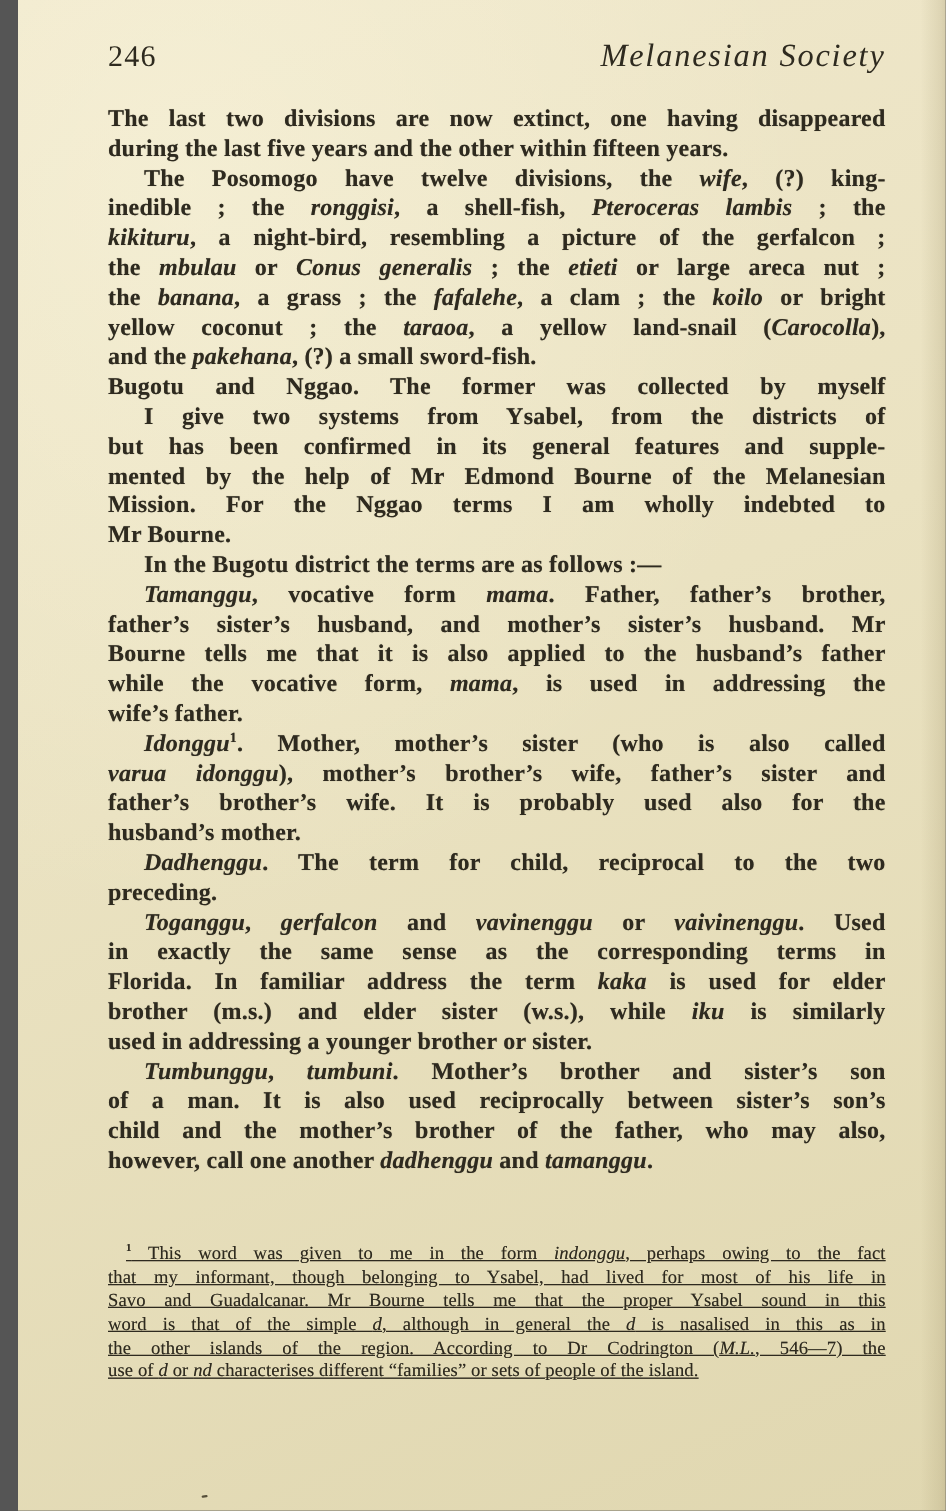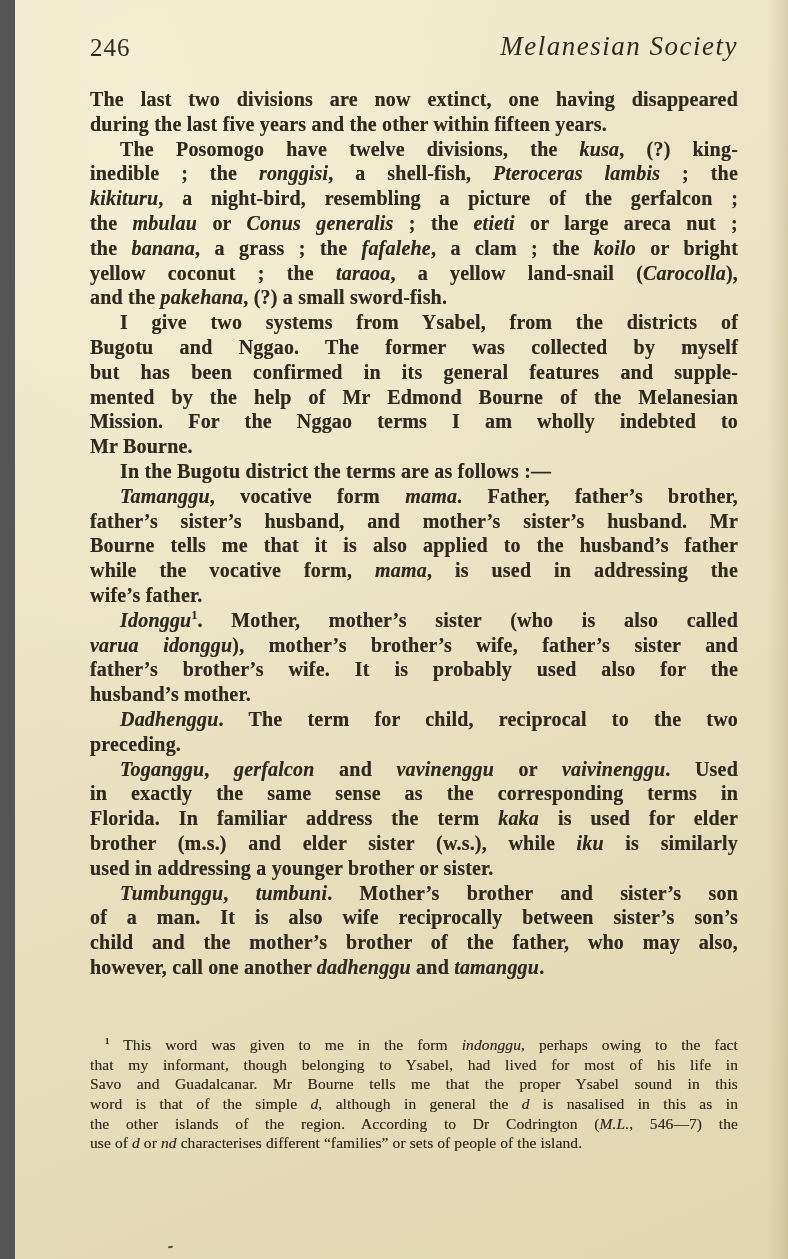--- a/index.html
+++ b/index.html
@@ -68,52 +68,52 @@
     font-size: 20px; letter-spacing: 0.2px;
     text-shadow: 0 0 0.6px rgba(46,42,31,0.55);
     font-weight: bold;
   }
   .body-text .line { height: 24.8px; line-height: 24.8px; }
   .footnote {
     position: absolute; left: 75px; top: 1035px; width: 648px;
     font-size: 15.5px; letter-spacing: 0.1px;
     text-shadow: 0 0 0.5px rgba(46,42,31,0.5);
   }
-  .footnote .line { height: 19.7px; line-height: 19.7px; }
+  .footnote .line { height: 19.7px; line-height: 19.7px; text-decoration: underline; }
   .line { text-align: justify; text-align-last: justify; white-space: normal; }
   .line.last { text-align-last: left; }
   .body-text .line.first-indent { text-indent: 30px; }
   .footnote .line.first-indent { text-indent: 15px; }
   sup { font-size: 58%; vertical-align: super; line-height: 0; }
   .b { font-weight: bold; }
 </style>
 </head>
 <body>
 
 <div class="page">
   <div class="page-number">246</div>
   <div class="running-title">Melanesian Society</div>
 
   <div class="body-text">
       <div>
         <div class="line">The last two divisions are now extinct, one having disappeared</div>
         <div class="line last">during the last five years and the other within fifteen years.</div>
       </div>
       <div>
-        <div class="line first-indent">The Posomogo have twelve divisions, the <i>kusa</i>, (?) king-</div>
+        <div class="line first-indent">The Posomogo have twelve divisions, the <i>wife</i>, (?) king-</div>
         <div class="line">inedible ; the <i>ronggisi</i>, a shell-fish, <i>Pteroceras lambis</i> ; the</div>
         <div class="line"><i>kikituru</i>, a night-bird, resembling a picture of the gerfalcon ;</div>
         <div class="line">the <i>mbulau</i> or <i>Conus generalis</i> ; the <i>etieti</i> or large areca nut ;</div>
         <div class="line">the <i>banana</i>, a grass ; the <i>fafalehe</i>, a clam ; the <i>koilo</i> or bright</div>
         <div class="line">yellow coconut ; the <i>taraoa</i>, a yellow land-snail (<i>Carocolla</i>),</div>
         <div class="line last">and the <i>pakehana</i>, (?) a small sword-fish.</div>
       </div>
       <div>
+        <div class="line">Bugotu and Nggao.  The former was collected by myself</div>
         <div class="line first-indent">I give two systems from Ysabel, from the districts of</div>
-        <div class="line">Bugotu and Nggao.  The former was collected by myself</div>
         <div class="line">but has been confirmed in its general features and supple-</div>
         <div class="line">mented by the help of Mr Edmond Bourne of the Melanesian</div>
         <div class="line">Mission.  For the Nggao terms I am wholly indebted to</div>
         <div class="line last">Mr Bourne.</div>
       </div>
       <div>
         <div class="line last first-indent">In the Bugotu district the terms are as follows :—</div>
       </div>
       <div>
         <div class="line first-indent"><i>Tamanggu</i>, vocative form <i>mama</i>.  Father, father’s brother,</div>
@@ -134,21 +134,21 @@
       </div>
       <div>
         <div class="line first-indent"><i>Toganggu</i>, <i>gerfalcon</i> and <i>vavinenggu</i> or <i>vaivinenggu</i>.  Used</div>
         <div class="line">in exactly the same sense as the corresponding terms in</div>
         <div class="line">Florida.  In familiar address the term <i>kaka</i> is used for elder</div>
         <div class="line">brother (m.s.) and elder sister (w.s.), while <i>iku</i> is similarly</div>
         <div class="line last">used in addressing a younger brother or sister.</div>
       </div>
       <div>
         <div class="line first-indent"><i>Tumbunggu</i>, <i>tumbuni</i>.  Mother’s brother and sister’s son</div>
-        <div class="line">of a man.  It is also wife reciprocally between sister’s son’s</div>
+        <div class="line">of a man.  It is also used reciprocally between sister’s son’s</div>
         <div class="line">child and the mother’s brother of the father, who may also,</div>
         <div class="line last">however, call one another <i>dadhenggu</i> and <i>tamanggu</i>.</div>
       </div>
     </div>
   <div class="footnote">
       <div>
         <div class="line first-indent"><sup class="b">1</sup> This word was given to me in the form <i>indonggu</i>, perhaps owing to the fact</div>
         <div class="line">that my informant, though belonging to Ysabel, had lived for most of his life in</div>
         <div class="line">Savo and Guadalcanar.  Mr Bourne tells me that the proper Ysabel sound in this</div>
         <div class="line">word is that of the simple <i>d</i>, although in general the <i>d</i> is nasalised in this as in</div>

